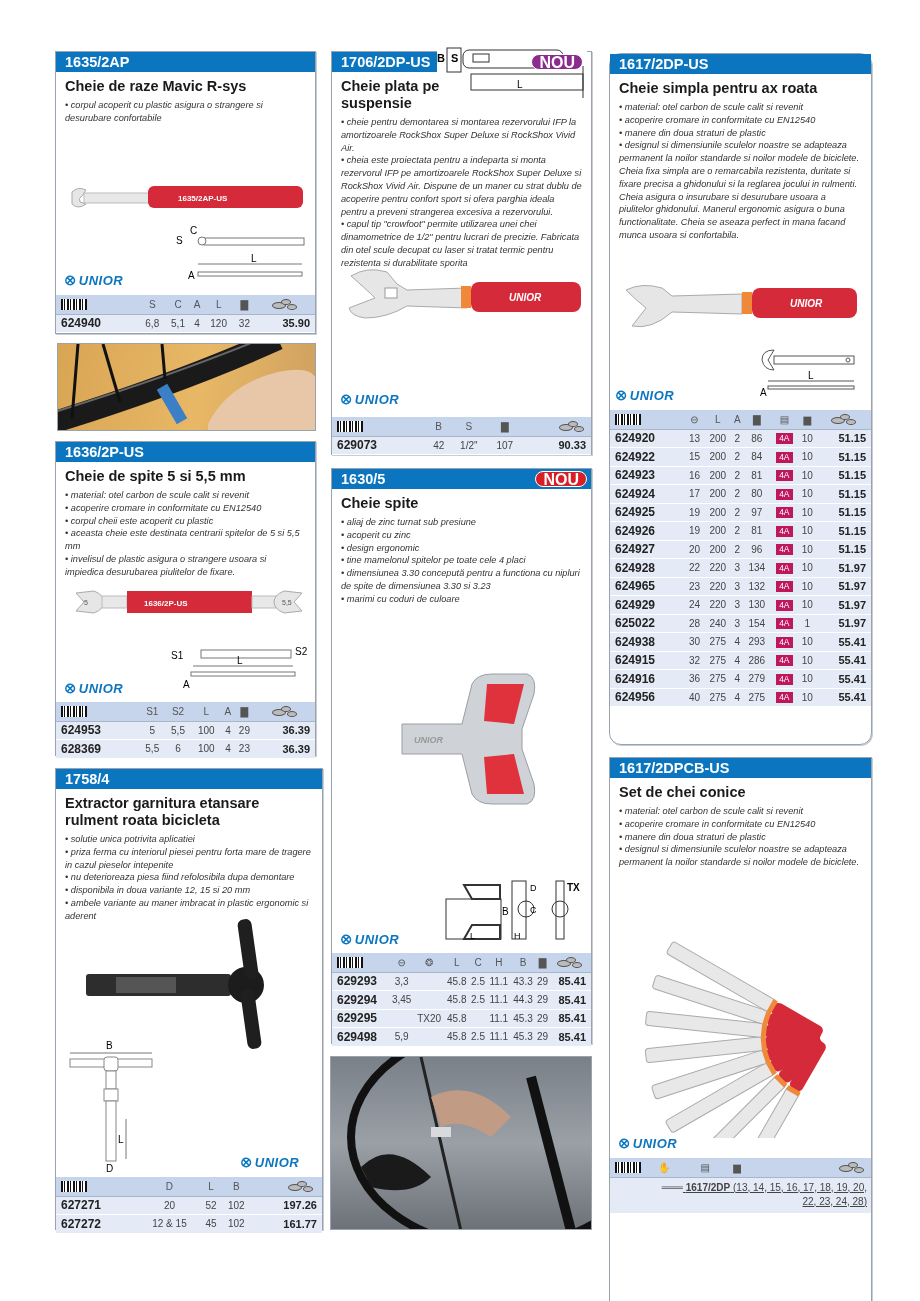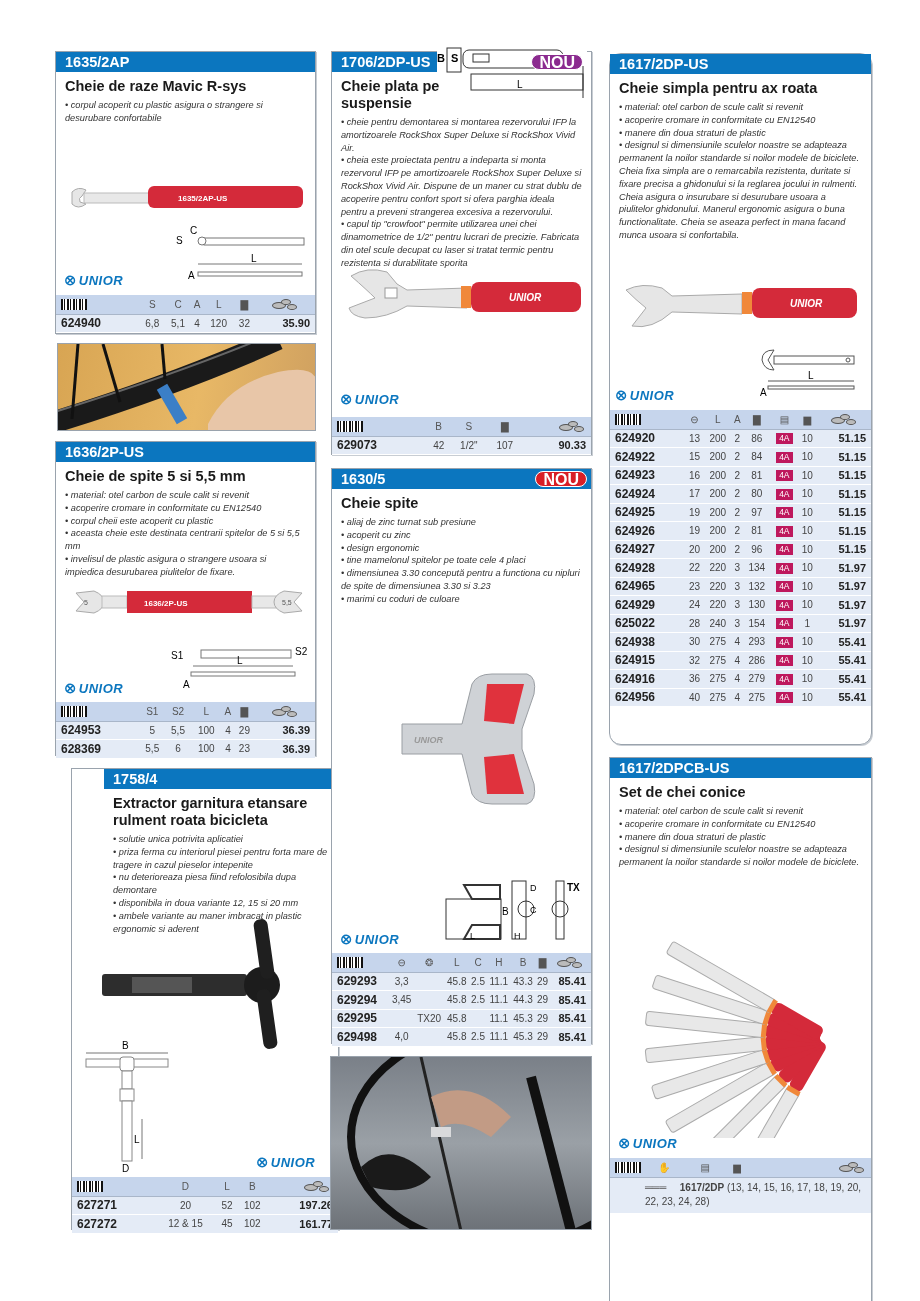--- a/index.html
+++ b/index.html
@@ -177,21 +177,21 @@
       <td>6</td>
       <td>100</td>
       <td>4</td>
       <td>23</td>
       <td class="price">36.39</td>
     </tr>
   </tbody>
     </table>
 </div>
 
-<div class="card" style="left:71px;top:768px;width:268px;height:462px;padding-left:32px;">
+<div class="card" style="left:55px;top:768px;width:268px;height:462px;">
   <div class="card-head">1758/4</div>
   <div class="title">Extractor garnitura etansare rulment roata bicicleta</div>
   <div class="bullets">
     <div>• solutie unica potrivita aplicatiei</div>
     <div>• priza ferma cu interiorul piesei pentru forta mare de tragere in cazul pieselor intepenite</div>
     <div>• nu deterioreaza piesa fiind refolosibila dupa demontare</div>
     <div>• disponibila in doua variante 12, 15 si 20 mm</div>
     <div>• ambele variante au maner imbracat in plastic ergonomic si aderent</div>
   </div>
 
@@ -367,21 +367,21 @@
       <td>TX20</td>
       <td>45.8</td>
       <td></td>
       <td>11.1</td>
       <td>45.3</td>
       <td>29</td>
       <td class="price">85.41</td>
     </tr>
     <tr>
       <td class="code">629498</td>
-      <td>4,0</td>
+      <td>5,9</td>
       <td></td>
       <td>45.8</td>
       <td>2.5</td>
       <td>11.1</td>
       <td>45.3</td>
       <td>29</td>
       <td class="price">85.41</td>
     </tr>
   </tbody>
     </table>
@@ -650,21 +650,21 @@
     <tbody>
         <tr>
       <th class="bc"><span class="barcode"></span></th>
       <th>✋</th>
       <th>▤</th>
       <th>▆</th>
       <th style="text-align:right;padding-right:6px"><span class="coins"><i style="left:0;top:3px;width:14px;height:7px"></i><i style="left:9px;top:0;width:10px;height:6px"></i><i style="left:15px;top:5px;width:10px;height:6px"></i></span></th>
     </tr>
     <tr>
       <td></td>
-      <td colspan="4" style="text-align:left;padding:3px 4px 4px 4px;line-height:14px;height:auto;">
+      <td colspan="4" style="text-align:right;padding:3px 4px 4px 4px;line-height:14px;height:auto;text-decoration:underline;">
         <span style="display:inline-block;width:32px;color:#555;">═══</span>
         <b>1617/2DP</b>
         <span>(13, 14, 15, 16, 17, 18, 19, 20, 22, 23, 24, 28)</span>
       </td>
     </tr>
   </tbody>
     </table>
 </div>
 
 </body></html>

